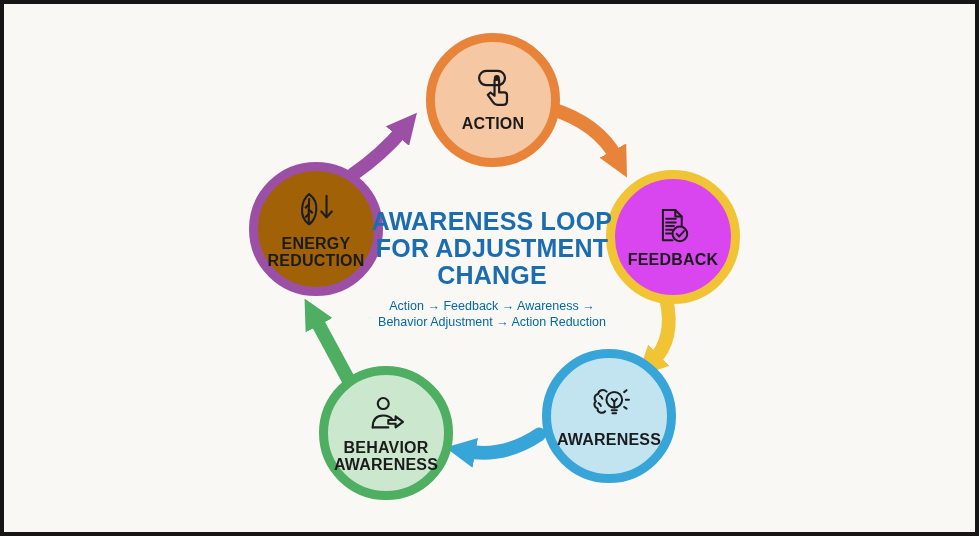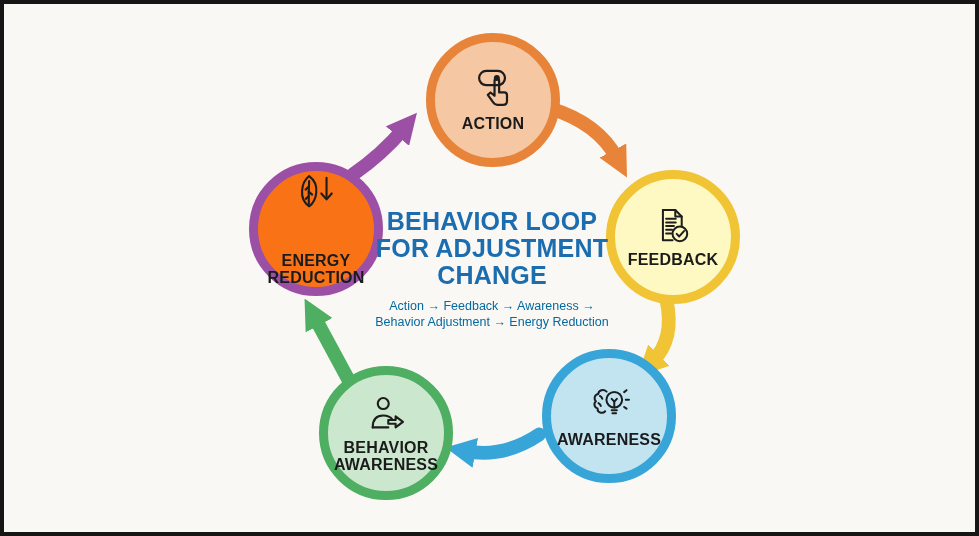--- a/index.html
+++ b/index.html
@@ -113,21 +113,21 @@
         <g fill="none" stroke="#1d1d1d" stroke-width="2.3" stroke-linecap="round" stroke-linejoin="round">
           <rect x="9.5" y="4" width="27" height="15" rx="7.5"></rect>
           <circle cx="28" cy="11.5" r="3.1" fill="#1d1d1d" stroke="none"></circle>
           <path d="M25.6 14.5 A 2.4 2.4 0 0 1 30.4 14.5 L30.4 26.5 L35.8 26.5 Q38.6 26.5 38.6 29.5 L38.6 35.5 Q38.6 39.5 34.6 39.5 L28.6 39.5 Q25.8 39.5 24.2 37 L18.6 29 L21.4 26.6 L25.6 30 Z"></path>
         </g>
       </svg>
     </span>
     <div class="node-label">ACTION</div>
   </div>
 
-  <div class="node node-feedback" style="border-color: rgb(240, 196, 52); background-color: #fef9c3;">
+  <div class="node node-feedback" style="border-color: rgb(240, 196, 52); background-color: #d946ef;">
     <span class="node-icon">
       <svg viewBox="0 0 48 48" width="44" height="44">
         <g fill="none" stroke="#1d1d1d" stroke-width="2.2" stroke-linecap="round" stroke-linejoin="round">
           <path d="M13 5.5 H26.5 L33.5 12.5 V22.5"></path>
           <path d="M13 5.5 V38.5 H23.5"></path>
           <path d="M26.5 5.5 V12.5 H33.5"></path>
           <path d="M16.5 15 H27"></path>
           <path d="M16.5 19 H27"></path>
           <path d="M16.5 23 H25"></path>
           <path d="M16.5 27 H23"></path>
@@ -168,42 +168,42 @@
           <circle cx="21" cy="11.5" r="6"></circle>
           <path d="M9.5 37.5 Q9.5 24.5 21 24.5 Q28 24.5 31 29"></path>
           <path d="M9.5 37.5 L26.5 37.5"></path>
           <path d="M26.5 33.5 V29.5 H34.5 V25.5 L42.5 31.5 L34.5 37.5 V33.5 Z"></path>
         </g>
       </svg>
     </span>
     <div class="node-label">BEHAVIOR AWARENESS</div>
   </div>
 
-  <div class="node node-energy" style="border-color: rgb(155, 80, 165); background-color: #f97316; justify-content: space-between;">
+  <div class="node node-energy" style="border-color: rgb(155, 80, 165); background-color: #a16207;">
     <span class="node-icon">
       <svg viewBox="0 0 48 48" width="44" height="44">
         <g fill="none" stroke="#1d1d1d" stroke-width="2.3" stroke-linecap="round" stroke-linejoin="round">
           <path d="M16.5 5.5 Q25.5 12 24.3 23.5 Q23.3 33.5 16.5 38.5 Q8 32.5 8.8 21.5 Q9.5 11 16.5 5.5 Z"></path>
           <path d="M16.5 11 Q15.8 24 16.2 36"></path>
           <path d="M16.2 17 L12.7 20.3"></path>
           <path d="M16.1 22.5 L19.8 25.8"></path>
           <path d="M16 27.5 L12.9 30.4"></path>
           <path d="M35.5 7.5 V29.5"></path>
           <path d="M29.8 24.5 L35.5 31 L41.2 24.5"></path>
         </g>
       </svg>
     </span>
     <div class="node-label">ENERGY REDUCTION</div>
   </div>
 
   <div class="center-text">
     <div class="diagram-title" style="color: rgb(27, 109, 176);">
-      <div>BEHAVIOR LOOP</div>
+      <div>AWARENESS LOOP</div>
       <div>FOR ADJUSTMENT</div>
       <div>CHANGE</div>
     </div>
     <div class="diagram-subtitle" style="color: #0369a1;">
       <div>Action → Feedback → Awareness →</div>
-      <div>Behavior Adjustment → Energy Reduction</div>
+      <div>Behavior Adjustment → Action Reduction</div>
     </div>
   </div>
 
 </div>
 
 </body></html>

